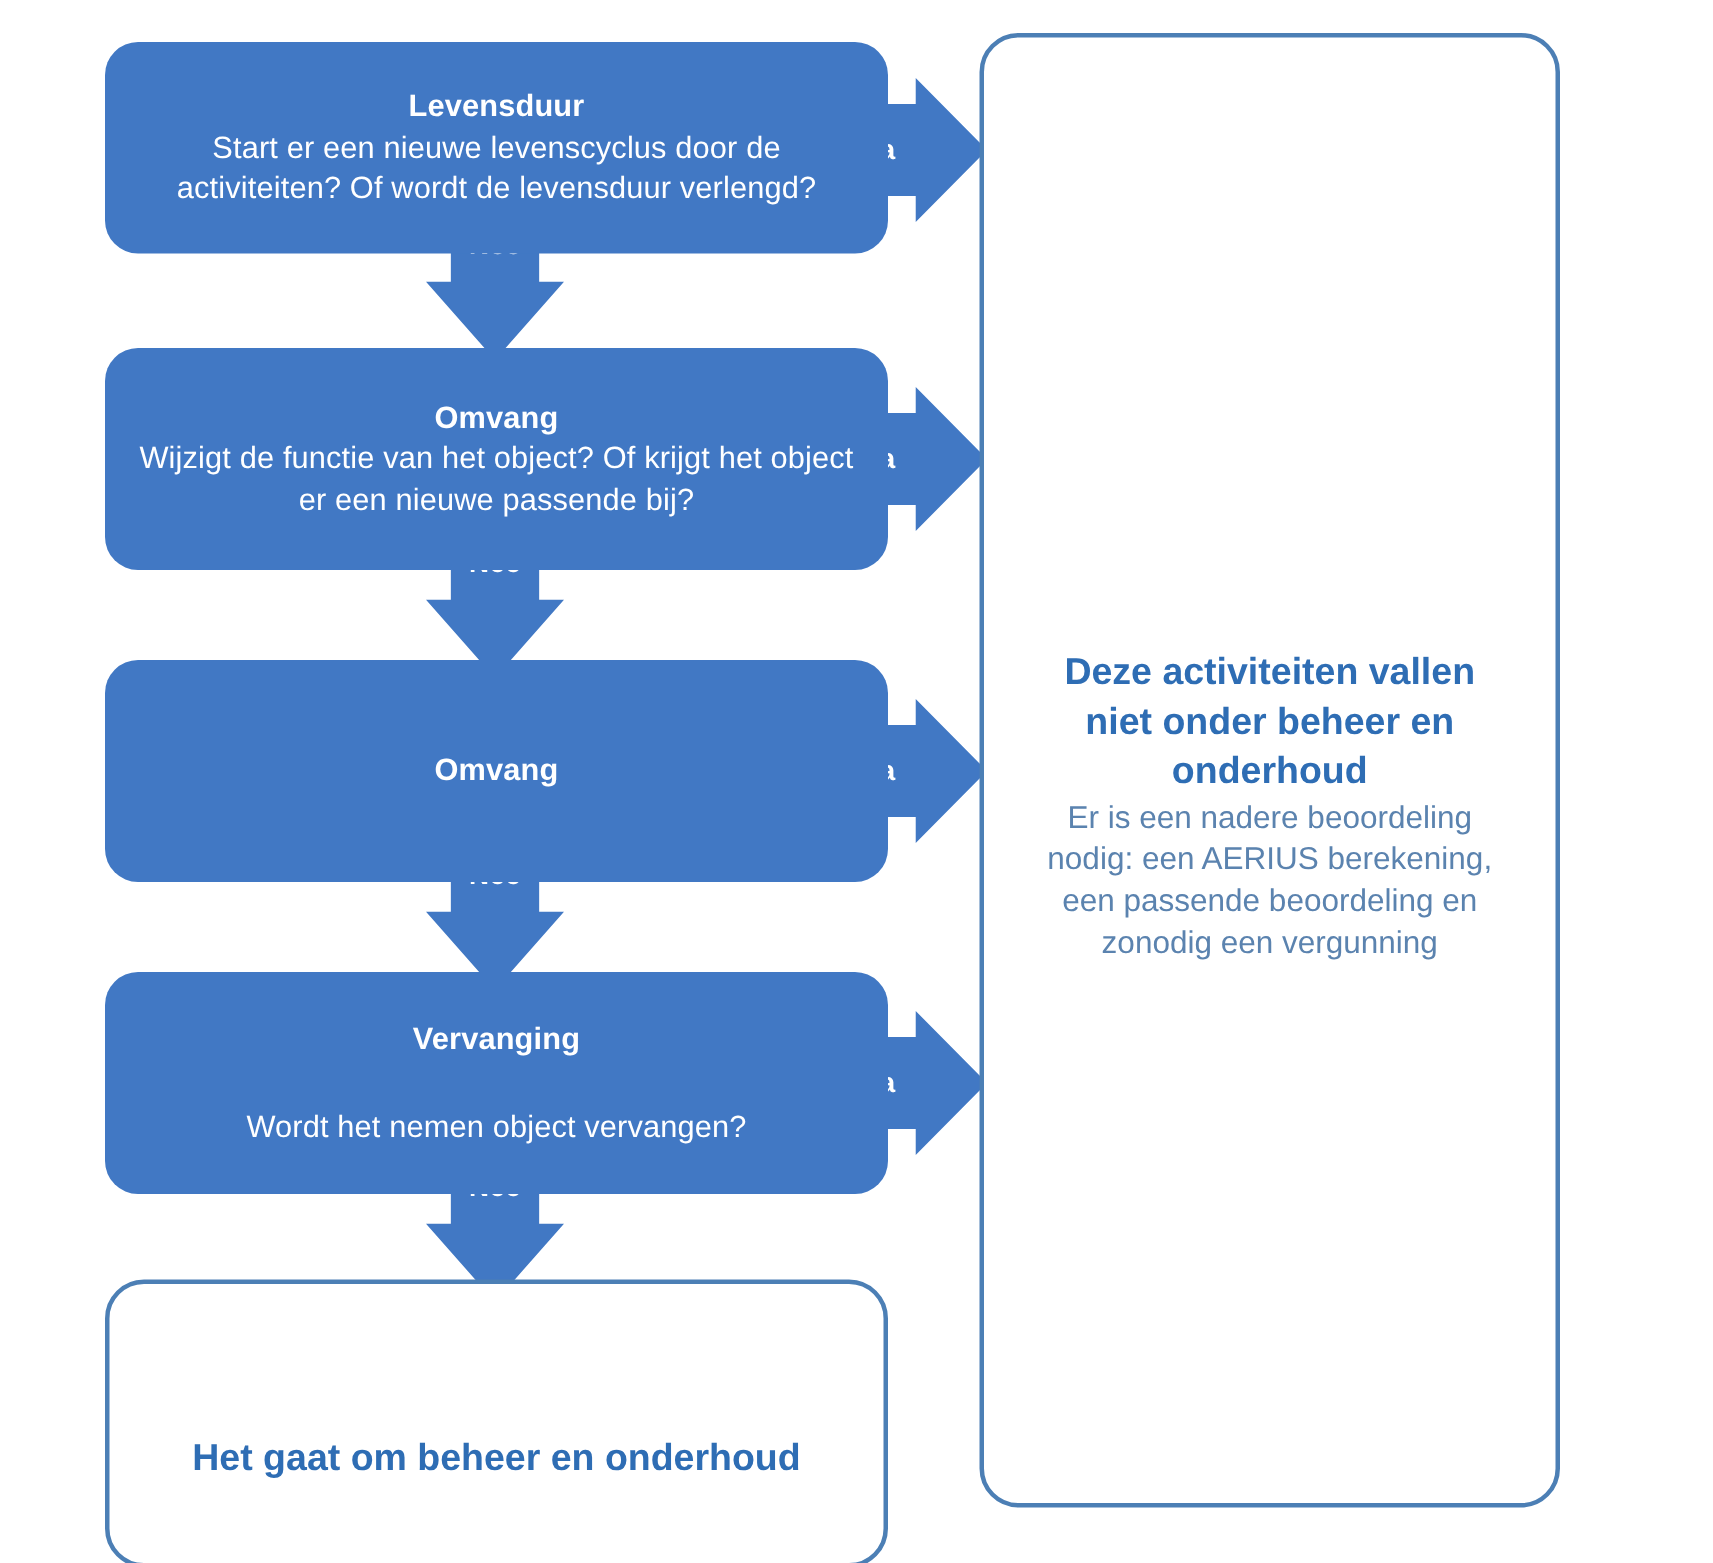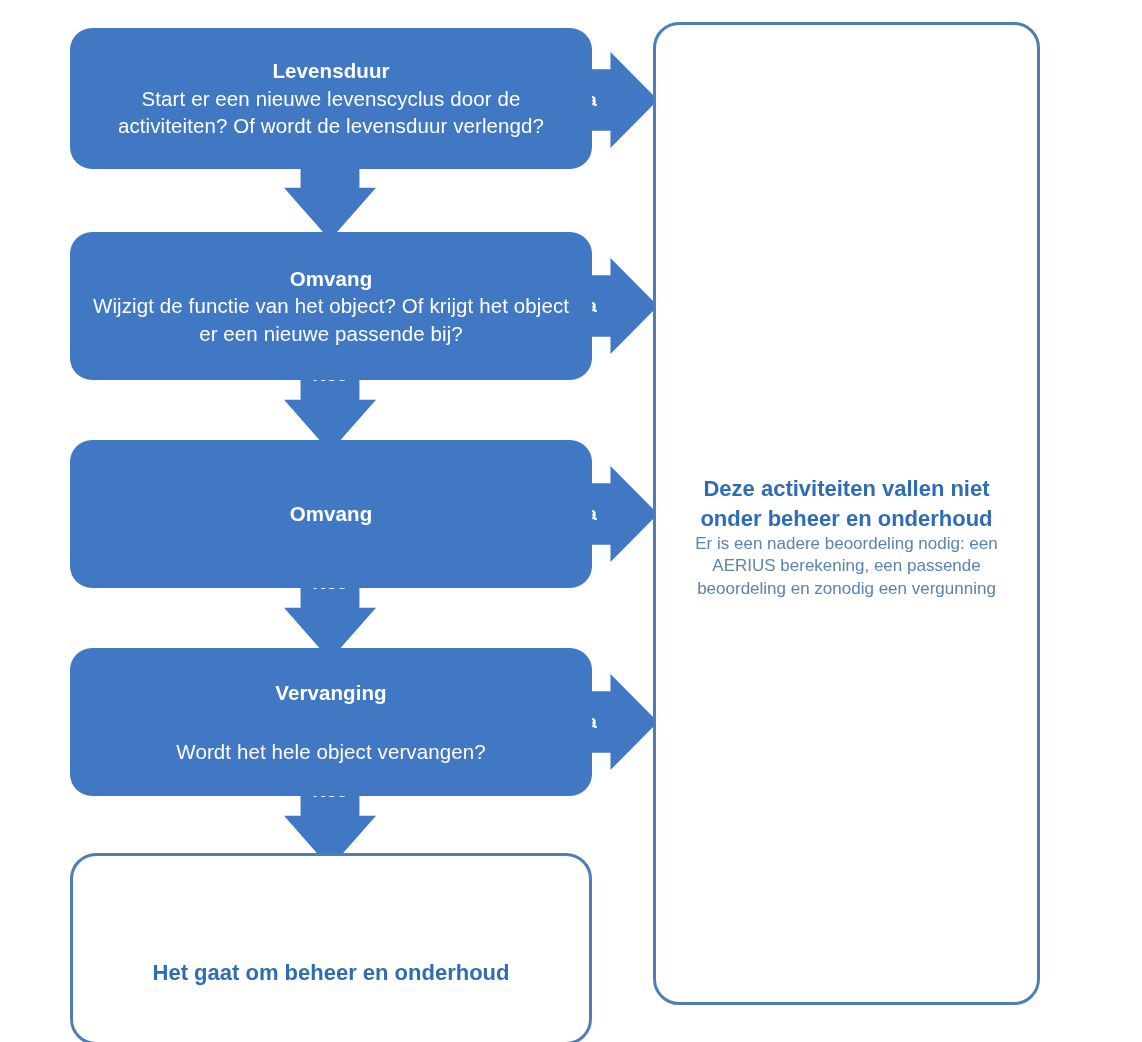--- a/index.html
+++ b/index.html
@@ -115,28 +115,28 @@
     border: 3px solid #4C7FB5;
     border-radius: 26px;
     display: flex;
     flex-direction: column;
     align-items: center;
     justify-content: center;
     text-align: center;
     z-index: 3;
   }
   .outcome .o-title {
-    font-size: 22px;
+    font-size: 25px;
     font-weight: bold;
     color: #2E6DB4;
     line-height: 1.33;
     margin-top: 48px;
   }
   .outcome .o-body {
-    font-size: 17px;
+    font-size: 21px;
     font-weight: normal;
     color: #5B83AF;
     line-height: 1.33;
   }
 
   #maintenance-outcome {
     left: 70px;
     top: 853px;
     width: 522px;
     height: 192px;
@@ -207,21 +207,21 @@
     <span class="nee-label">Nee</span>
   </div>
 
   <div class="ja-arrow" id="ja-4" style="left:570px; top:674px;">
     <div class="ja-tri"></div>
     <span class="ja-label">Ja</span>
   </div>
 
   <div class="decision" id="decision-vervanging" style="top:648px; height:148px;gap:31px;">
     <div class="d-title">Vervanging</div>
-    <div class="d-body">Wordt het hele object vervangen?</div>
+    <div class="d-body">Wordt het nemen object vervangen?</div>
   </div>
 
   <div class="outcome" id="maintenance-outcome">
     <div class="o-title">Het gaat om beheer en onderhoud</div>
   </div>
 
   <div class="outcome" id="noncompliance-panel">
     <div class="o-title">Deze activiteiten vallen niet onder beheer en onderhoud</div>
     <div class="o-body">Er is een nadere beoordeling nodig: een AERIUS berekening, een passende beoordeling en zonodig een vergunning</div>
   </div>

